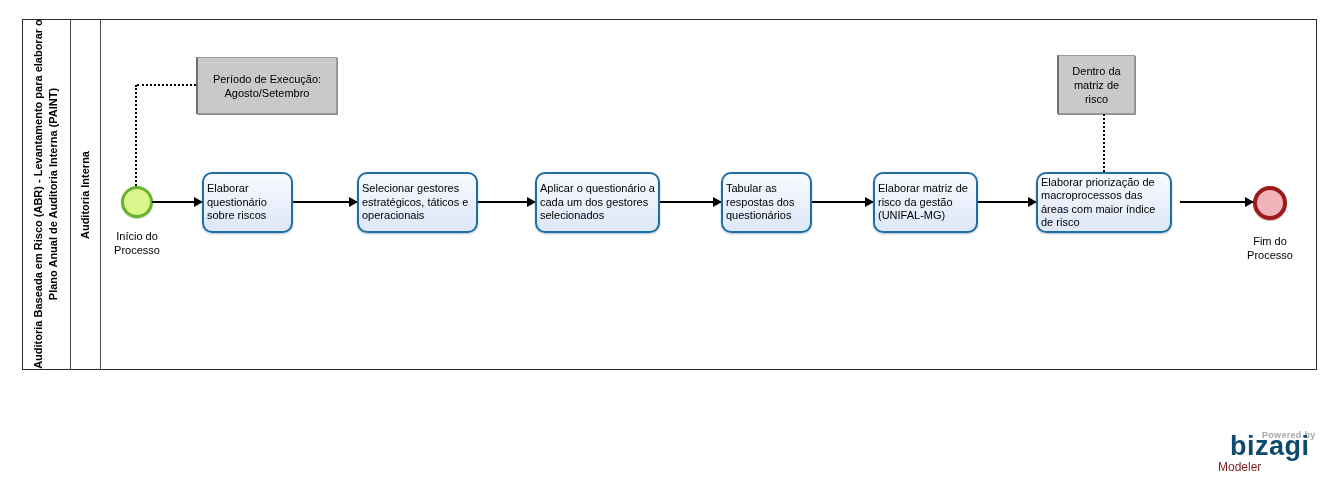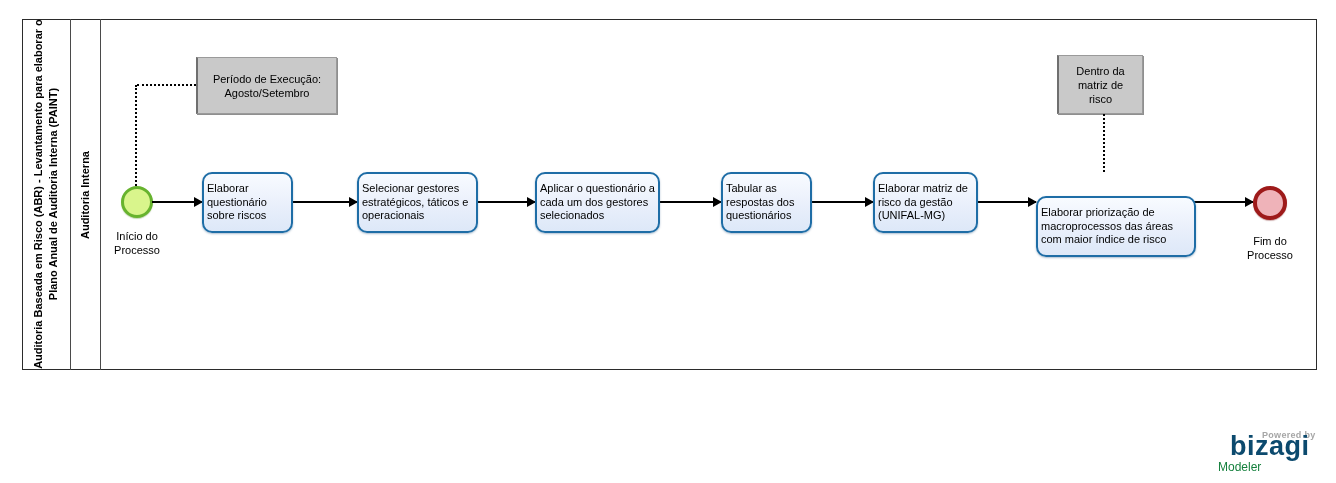--- a/index.html
+++ b/index.html
@@ -60,21 +60,21 @@
     box-shadow:0 1px 2px rgba(70,110,150,0.45);
     display:flex; align-items:center; justify-content:center;
     text-align:left; font-size:11px; line-height:13.5px;
     padding:2px 3px;
   }
   .t1{ left:202px; width:91px; }
   .t2{ left:357px; width:121px; }
   .t3{ left:535px; width:125px; }
   .t4{ left:721px; width:91px; }
   .t5{ left:873px; width:105px; }
-  .t6{ left:1036px; width:160px;margin-top:24px; }
+  .t6{ left:1036px; width:136px; }
   
   .flow{
     position:absolute; top:201px; height:0; border-top:2px solid #000;
   }
   .flow .arrowhead{
     position:absolute; right:-1px; top:-6px; width:0; height:0;
     border-left:9px solid #000;
     border-top:5px solid transparent; border-bottom:5px solid transparent;
   }
   .f1{ left:152px; width:50px; }
@@ -86,39 +86,39 @@
   .f7{ left:1180px; width:73px; }
   
   .annotation{
     position:absolute; box-sizing:border-box;
     background:#c9c9c9; border:1px solid #9a9a9a; border-left:2px solid #6f6f6f;
     display:flex; align-items:center; justify-content:center;
     text-align:center; font-size:11px; line-height:14px; padding:4px 8px;
     box-shadow:1px 1px 0 #8f8f8f;
   }
   .a1{ left:196px; top:57px; width:141px; height:57px; }
-  .a2{ left:1057px; top:55px; width:86px; height:59px; }
+  .a2{ left:1057px; top:55px; width:78px; height:59px; }
   
   .assoc{ position:absolute; }
   .assoc-h1{ left:137px; top:84px; width:59px; height:0; border-top:2px dotted #000; }
   .assoc-v1{ left:135px; top:85px; width:0; height:101px; border-left:2px dotted #000; }
   .assoc-v2{ left:1103px; top:114px; width:0; height:58px; border-left:2px dotted #000; }
   
   .brand-powered{
     position:absolute; left:1262px; top:430px;
     font-size:9px; font-weight:bold; color:#a6a6a6; letter-spacing:0.3px;
   }
   .brand-logo{
     position:absolute; left:1230px; top:433px;
     font-size:27px; font-weight:bold; color:#0c4a6e; letter-spacing:0.5px;
     line-height:27px;
   }
   .brand-product{
     position:absolute; left:1218px; top:460px;
-    font-size:12px; color:#15803d;
+    font-size:12px; color:#7f1d1d;
   }
 </style>
 </head>
 <body>
 
 <div class="canvas">
 
   <div class="pool"></div>
   <div class="lane-divider divider-pool"></div>
   <div class="lane-divider divider-lane"></div>

